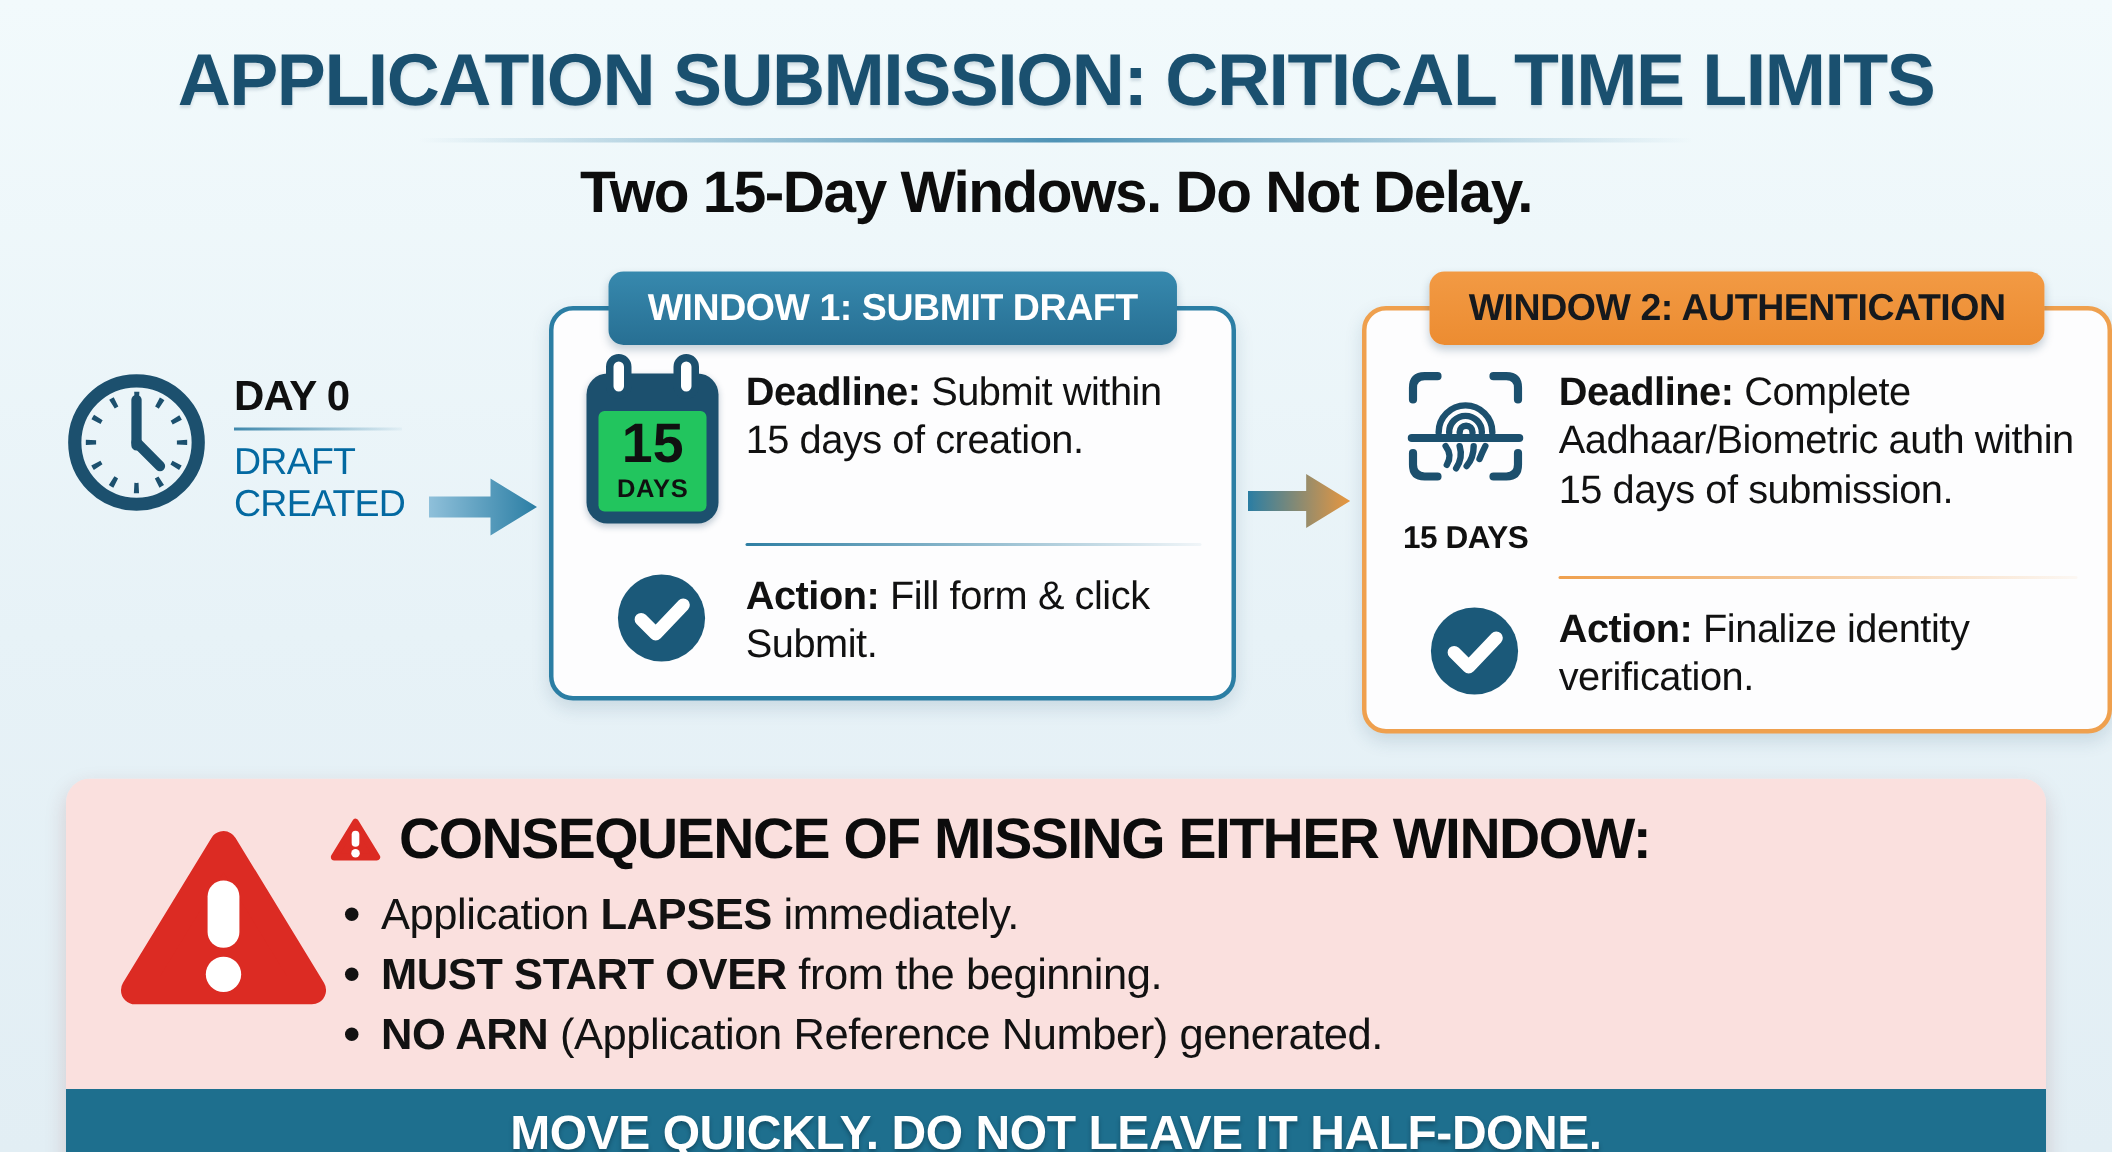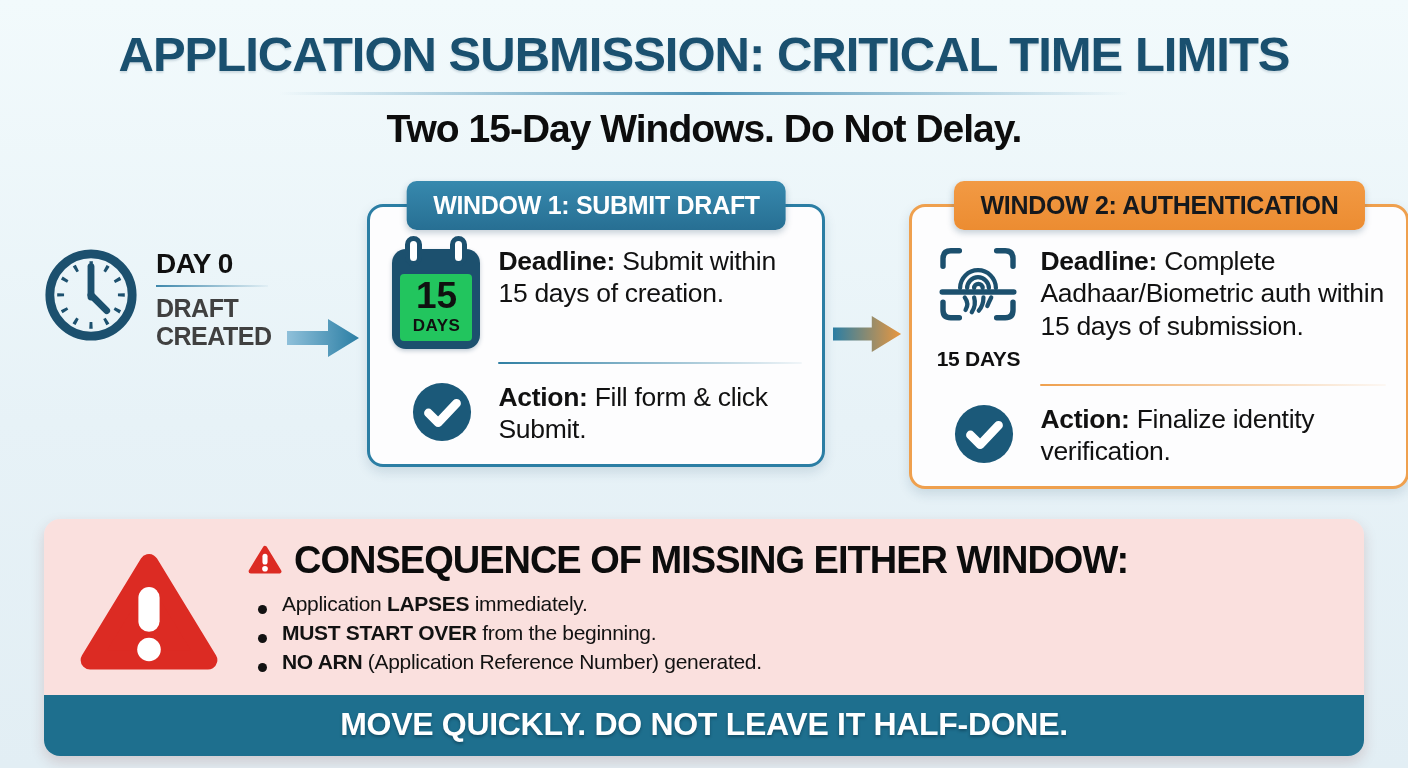--- a/index.html
+++ b/index.html
@@ -27,21 +27,21 @@
   }
 
   
   .timeline{ display:flex; align-items:flex-start; padding:0 0 0 42px; margin-top:30px; }
   .start-group{ display:flex; gap:16px; margin-top:65px; flex:none; }
   .clock-svg{ width:98px; height:98px; }
   .start-text{ padding-top:2px; }
   .day-label{ font-size:28px; font-weight:800; letter-spacing:-.5px; color:#101010; }
   .day-underline{ width:112px; height:2px; margin:5px 0 7px;
     background:linear-gradient(90deg,#3e87ab,rgba(62,135,171,.05)); }
-  .event-label{ font-size:25px; font-weight:700; letter-spacing:-.5px; line-height:1.12; color:#404040; }
+  .event-label{ font-size:25px; font-weight:400; letter-spacing:-.5px; line-height:1.12; color:#0369a1; }
 
   .arrow{ flex:none; }
   .arrow-1{ margin:134px 4px 0 16px; }
   .arrow-2{ margin:130px 6px 0 8px; }
 
   .window-wrap{ position:relative; flex:none; }
   .wrap-1{ margin-left:2px; width:458px; }
   .wrap-2{ width:500px; }
   .window-tab{
     position:absolute; top:0; left:50%; transform:translateX(-50%); z-index:2;
@@ -81,28 +81,28 @@
   .fp-days{ font-size:21px; font-weight:800; letter-spacing:-.3px; margin-top:20px; white-space:nowrap; color:#101010; }
 
   .check-svg{ width:62px; height:62px; margin:2px 0 0 12px; }
   .check-col{ width:88px; flex:none; display:flex; justify-content:center; }
 
   
   .warning-card{
     margin:30px 44px 0; border-radius:16px; overflow:hidden;
     box-shadow:0 6px 14px rgba(120,40,40,.18);
   }
-  .warning-body{ background:#fae0de; display:flex; gap:28px; padding:18px 30px 16px 34px; }
+  .warning-body{ background:#fae0de; display:flex; padding:18px 30px 16px 34px; }
   .big-triangle{ width:142px; height:132px; flex:none; margin-top:10px; }
   .warning-content{ padding-top:2px; }
   .warning-heading-row{ display:flex; align-items:center; gap:12px; }
   .small-triangle{ width:34px; height:32px; flex:none; }
   .warning-heading{ font-size:38px; font-weight:800; letter-spacing:-1px; color:#0c0c0c; white-space:nowrap; }
   .warning-list{ list-style:none; margin-top:8px; }
-  .warning-list li{ font-size:21px; letter-spacing:-.3px; line-height:1.38; color:#121212; padding-left:34px; position:relative; }
+  .warning-list li{ font-size:29px; letter-spacing:-.3px; line-height:1.38; color:#121212; padding-left:34px; position:relative; }
   .warning-list li::before{ content:""; position:absolute; left:10px; top:15px; width:9px; height:9px;
     border-radius:50%; background:#121212; }
   .warning-list b{ font-weight:800; }
   .warning-footer{
     background:#1e6f8e; text-align:center; padding:11px 10px 13px;
     font-size:32px; font-weight:800; letter-spacing:-.3px; color:#ffffff;
     text-shadow:0 2px 3px rgba(0,30,45,.4);
   }
 </style>
 </head>

